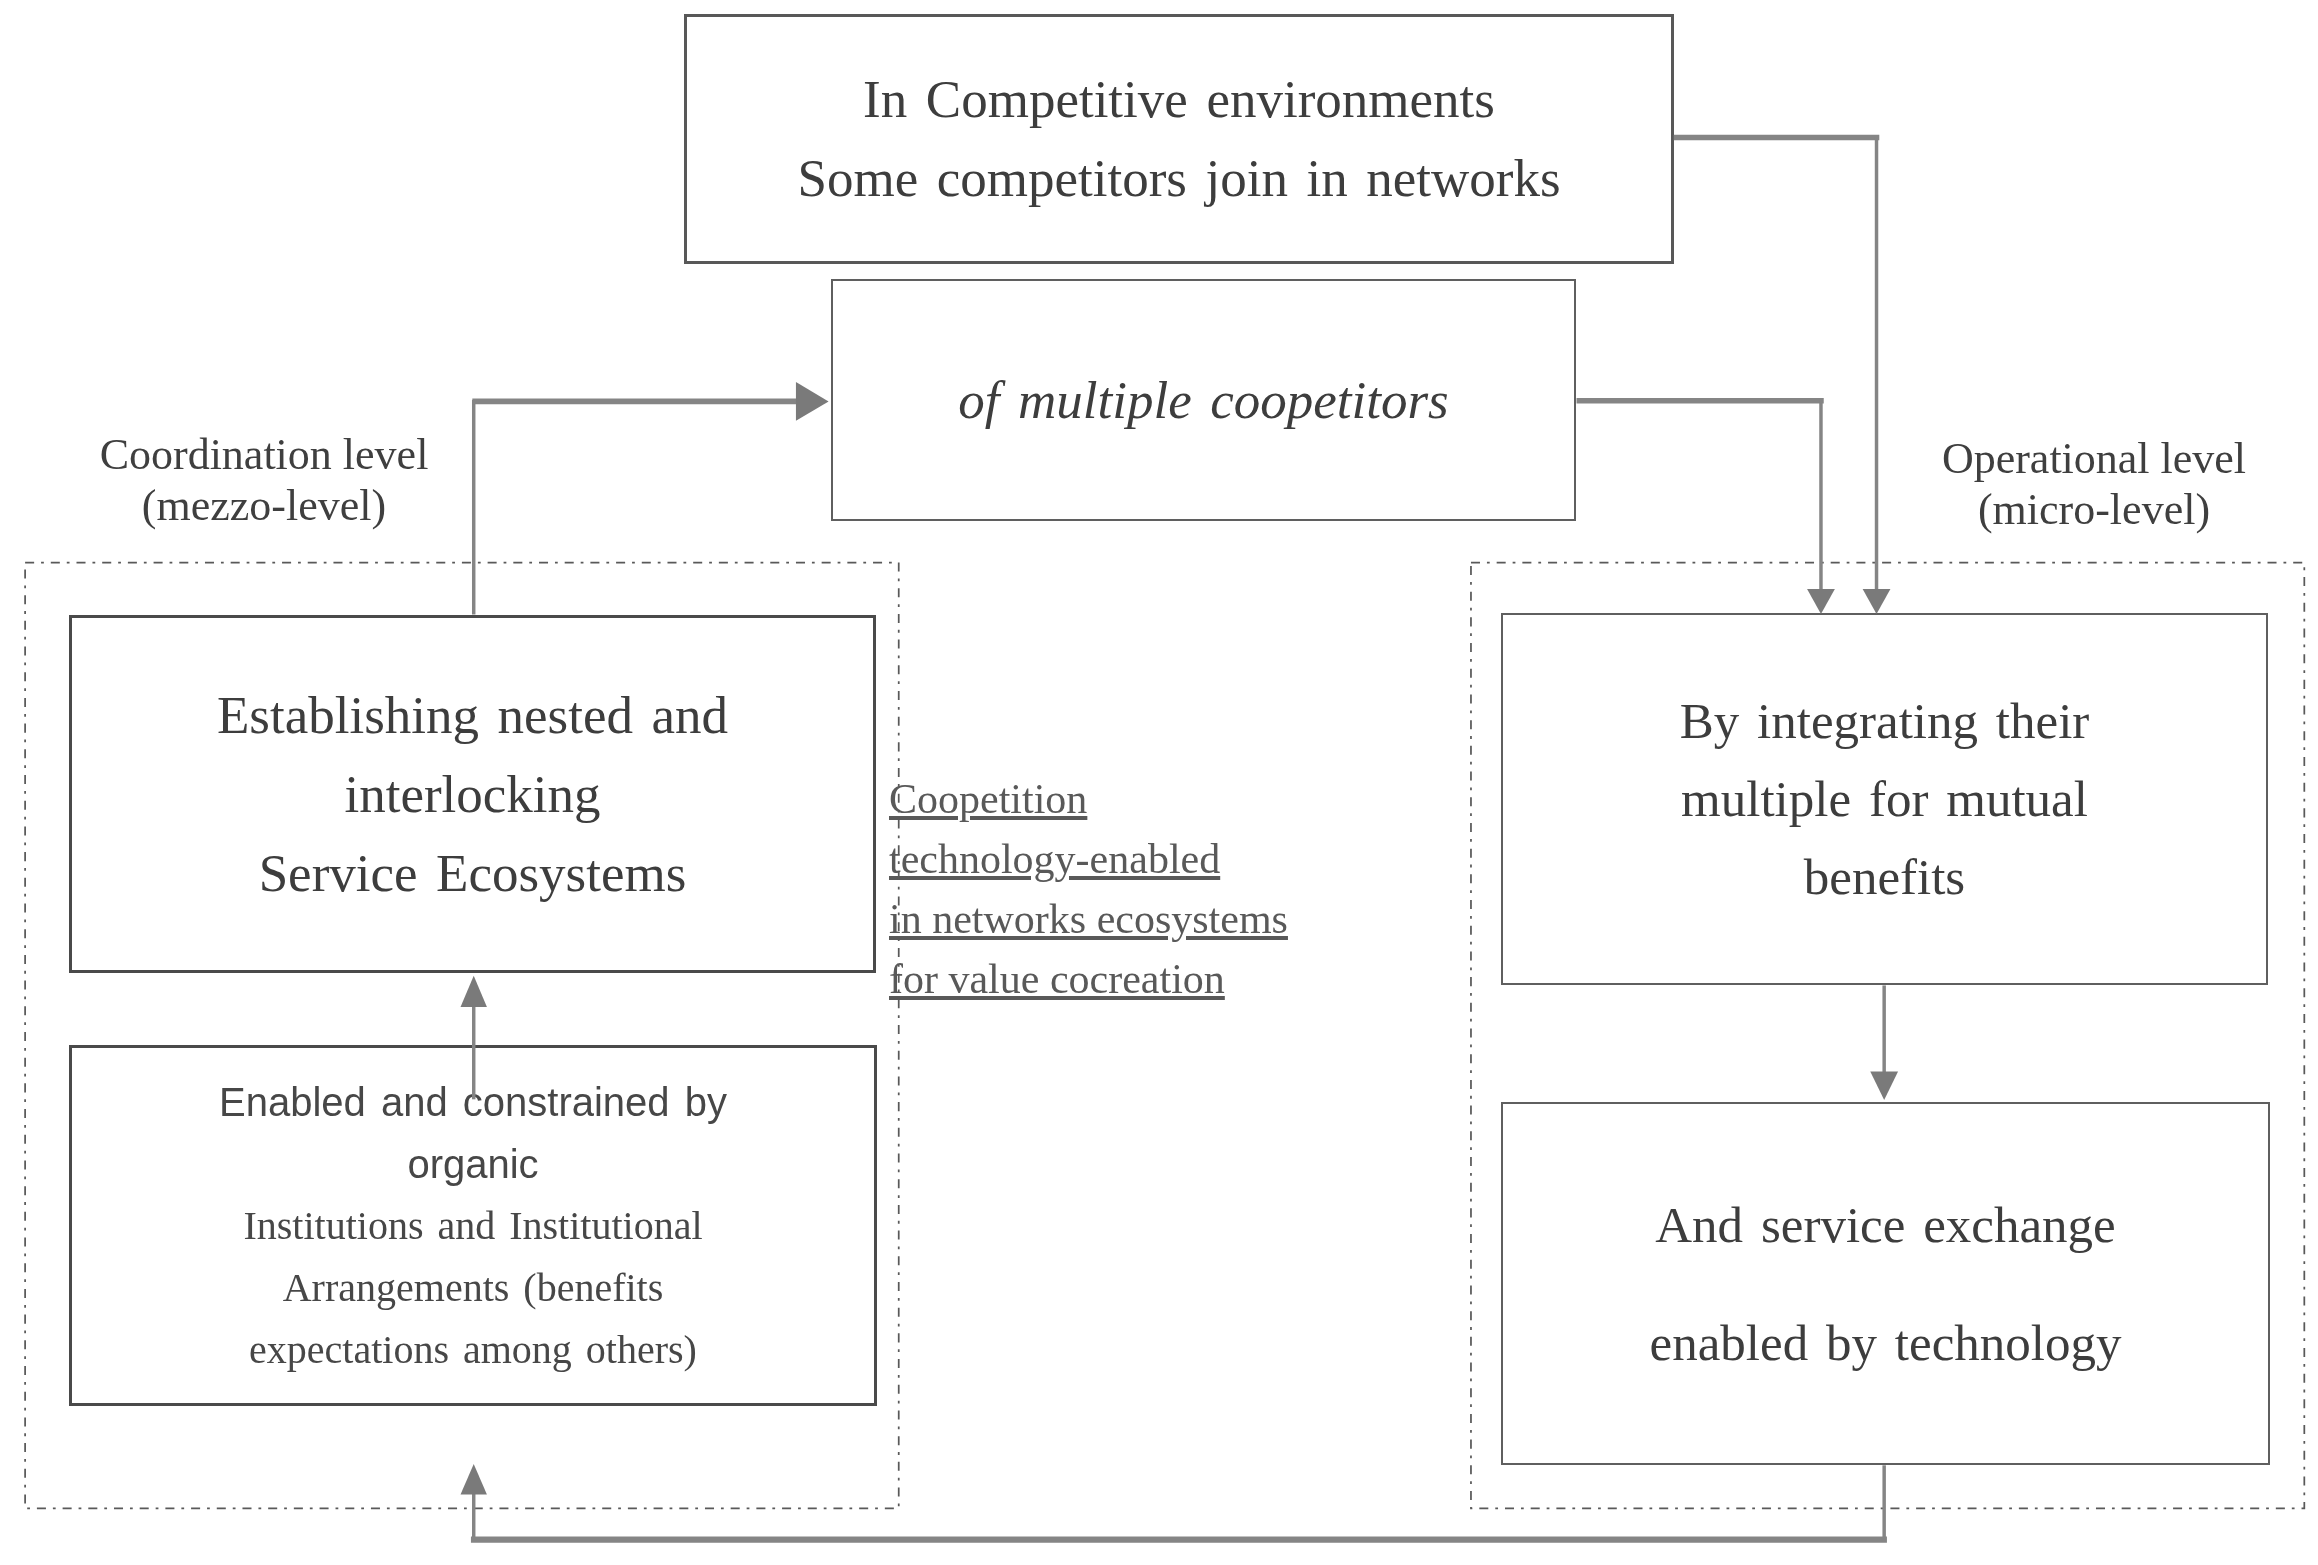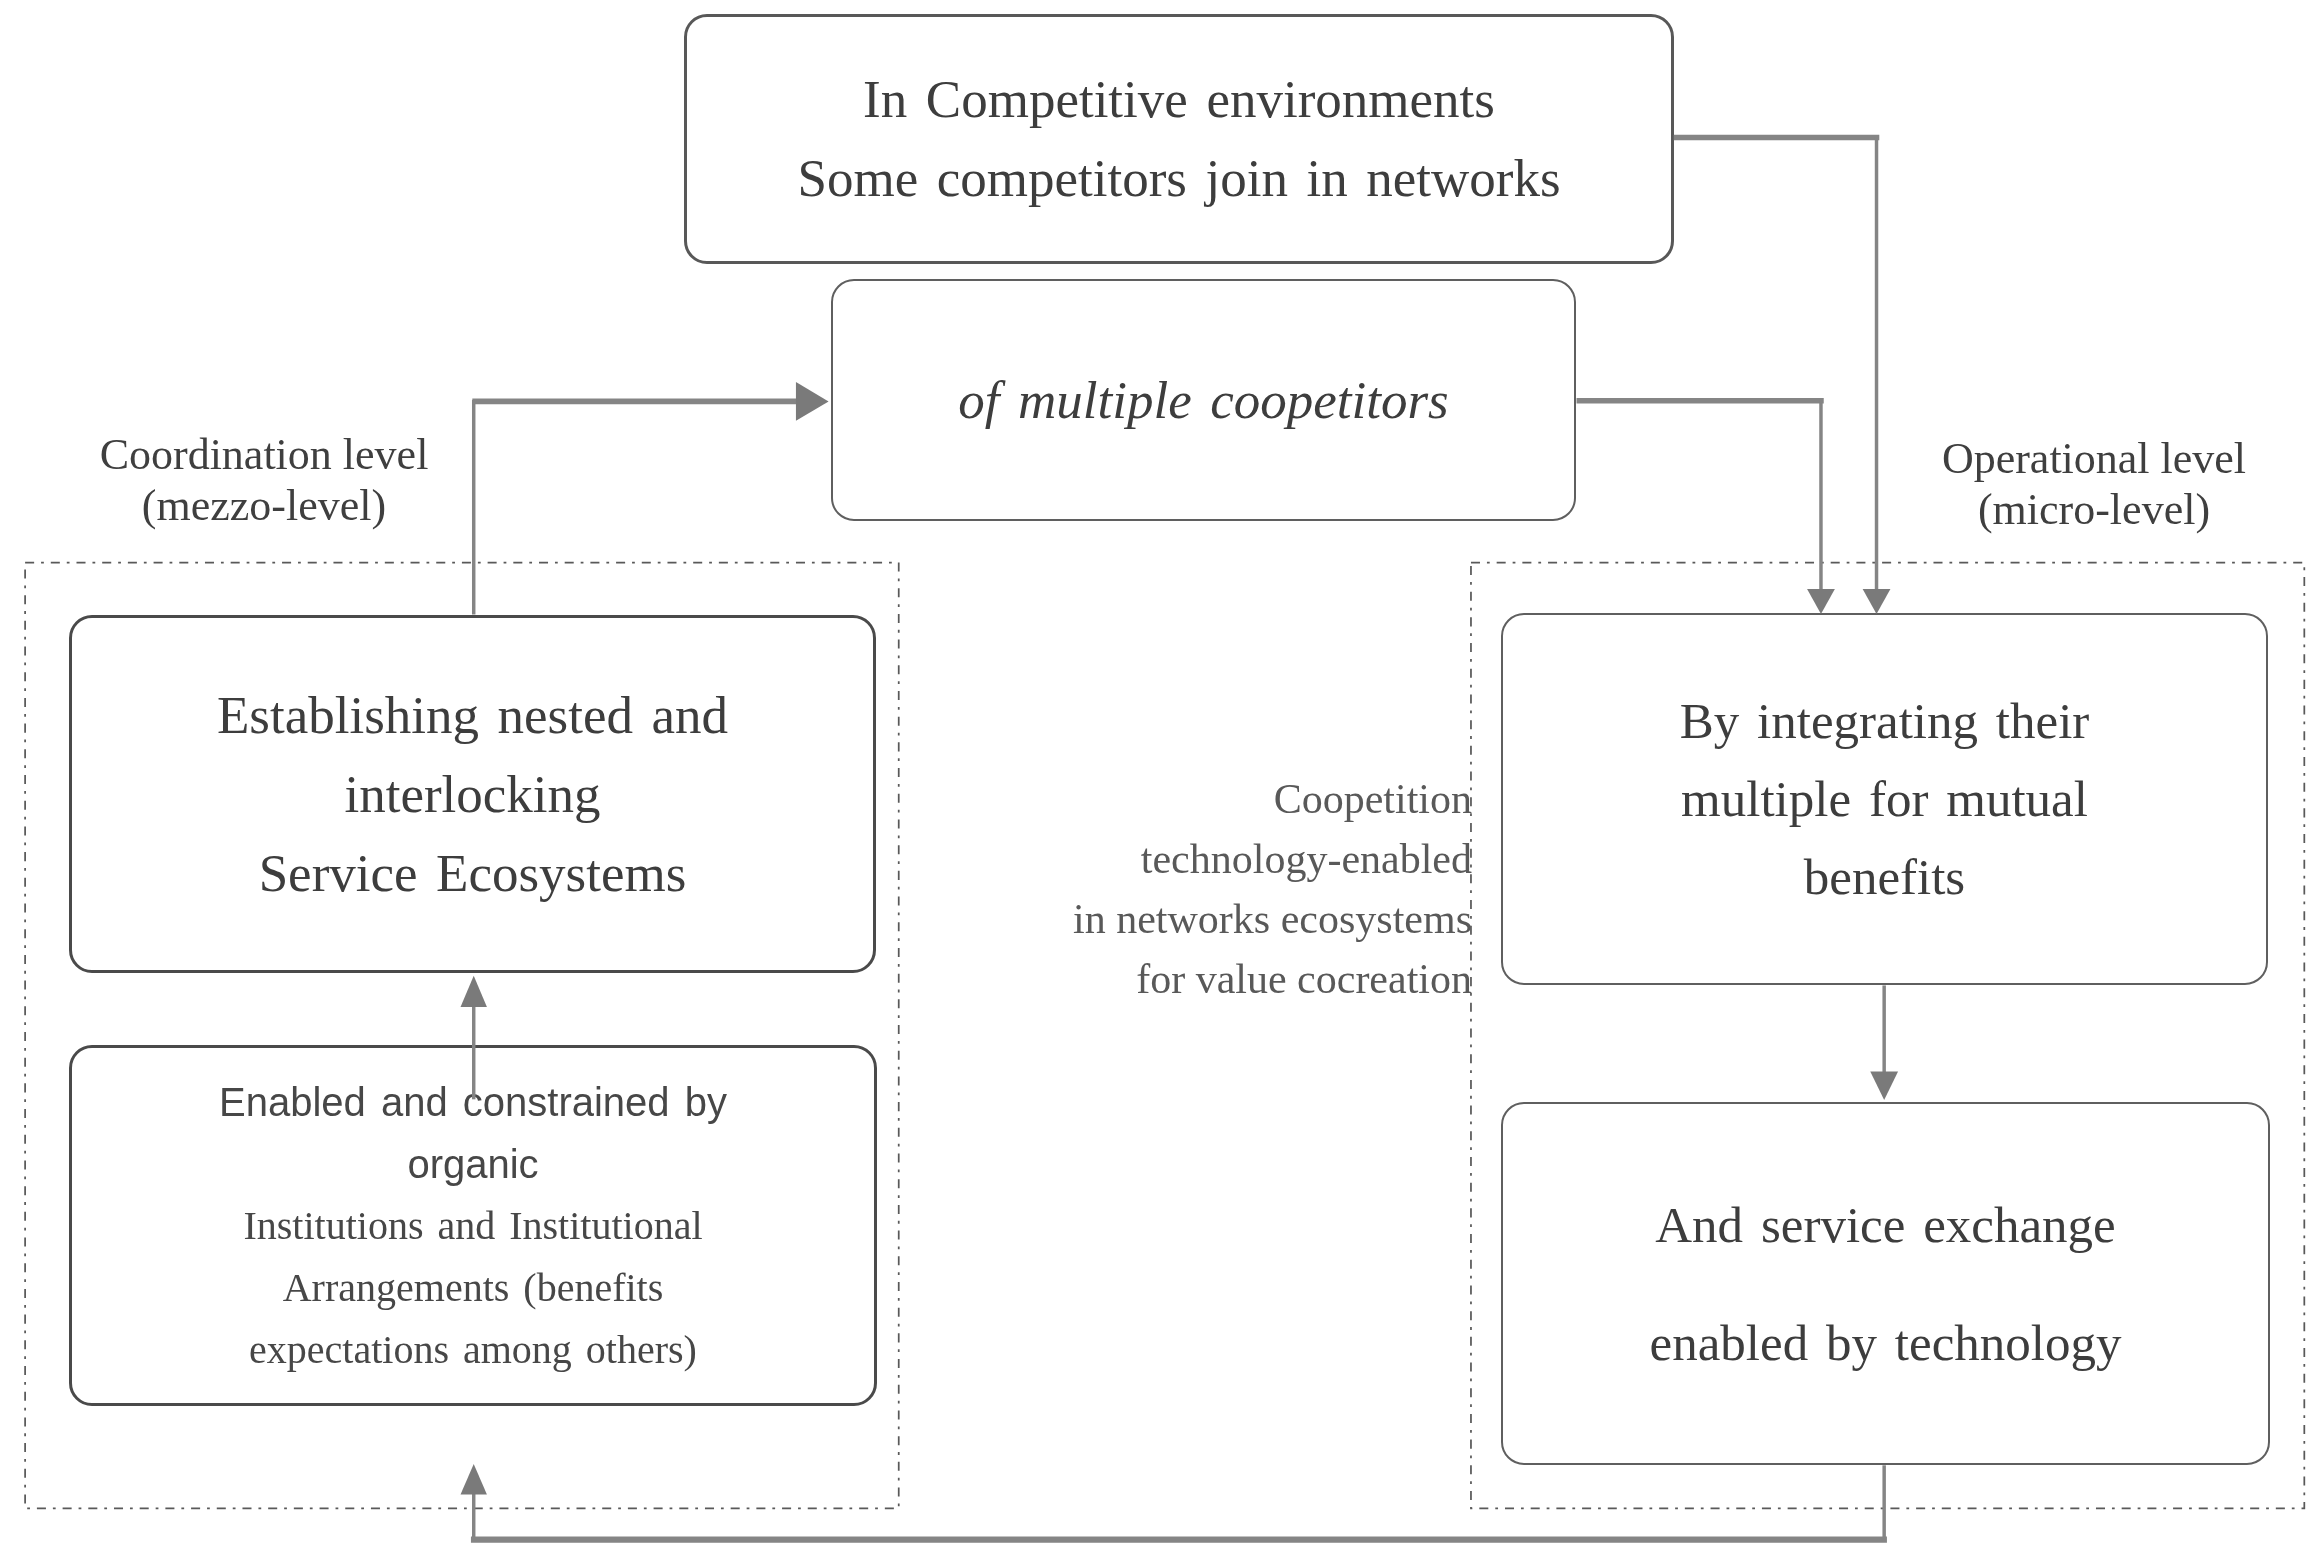--- a/index.html
+++ b/index.html
@@ -14,21 +14,20 @@
   .box{
     position:absolute;
     background:#ffffff;
     box-sizing:border-box;
     display:flex;
     flex-direction:column;
     justify-content:center;
     align-items:center;
     text-align:center;
     z-index:2;
-    border-radius:23px;
   }
   .border-dark{border:3.5px solid #4a4a4a;}
   .border-topbox{border:3.5px solid #585858;}
   .border-mid{border:2.1px solid #5f5f5f;}
   .box .line{
     color:#3d3d3d;
     word-spacing:0.10em;
     white-space:nowrap;
   }
   .big-text .line{font-size:53px;line-height:79px;}
@@ -37,23 +36,24 @@
   .sans{font-family:"Liberation Sans","DejaVu Sans",sans-serif;}
   .floating-label{
     position:absolute;
     text-align:center;
     color:#3f3f3f;
     z-index:2;
   }
   .floating-label .line{font-size:44px;line-height:51px;white-space:nowrap;}
   .center-note{
     position:absolute;
-    text-align:right;
+    text-align:left;
     color:#595959;
     z-index:2;
+    text-decoration:underline;
   }
   .center-note .line{font-size:42px;line-height:60px;white-space:nowrap;}
   #arrow-layer{
     position:absolute;
     left:0;top:0;
     width:2319px;height:1566px;
     z-index:3;
     pointer-events:none;
   }
   .arrow-line{stroke:#858585;fill:none;}

